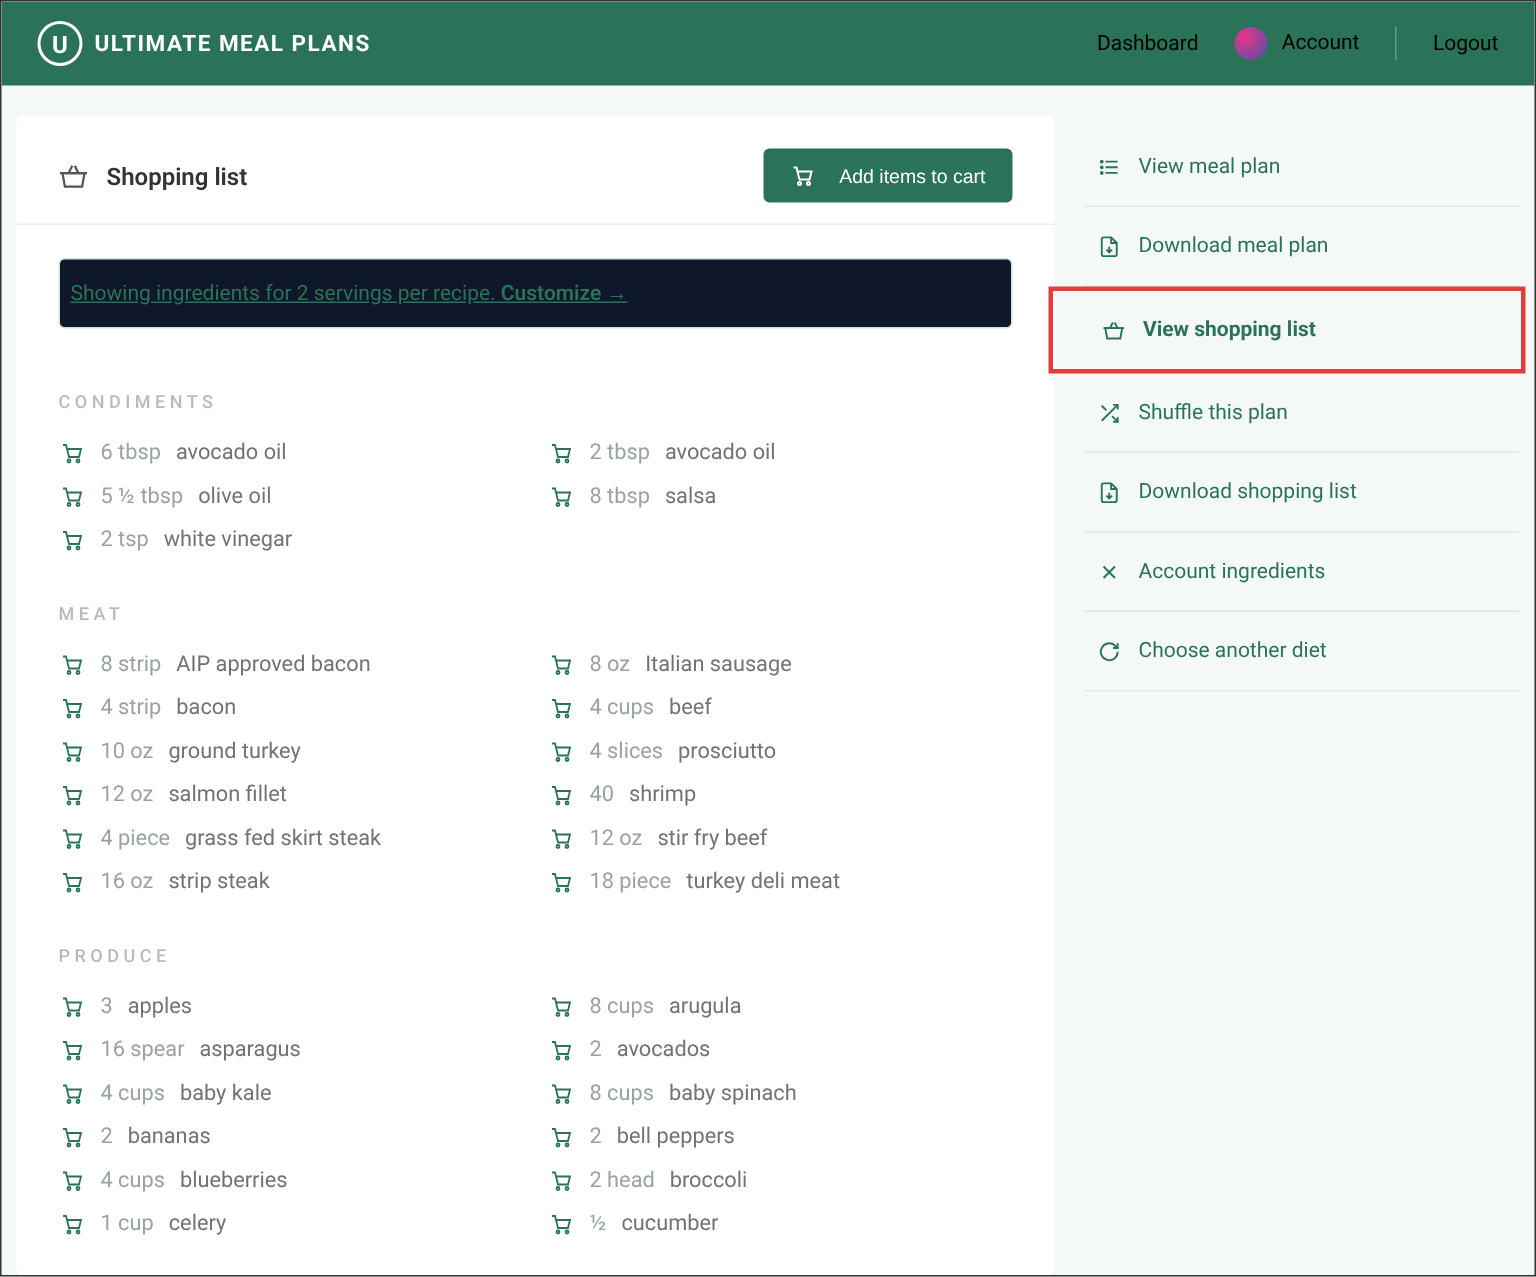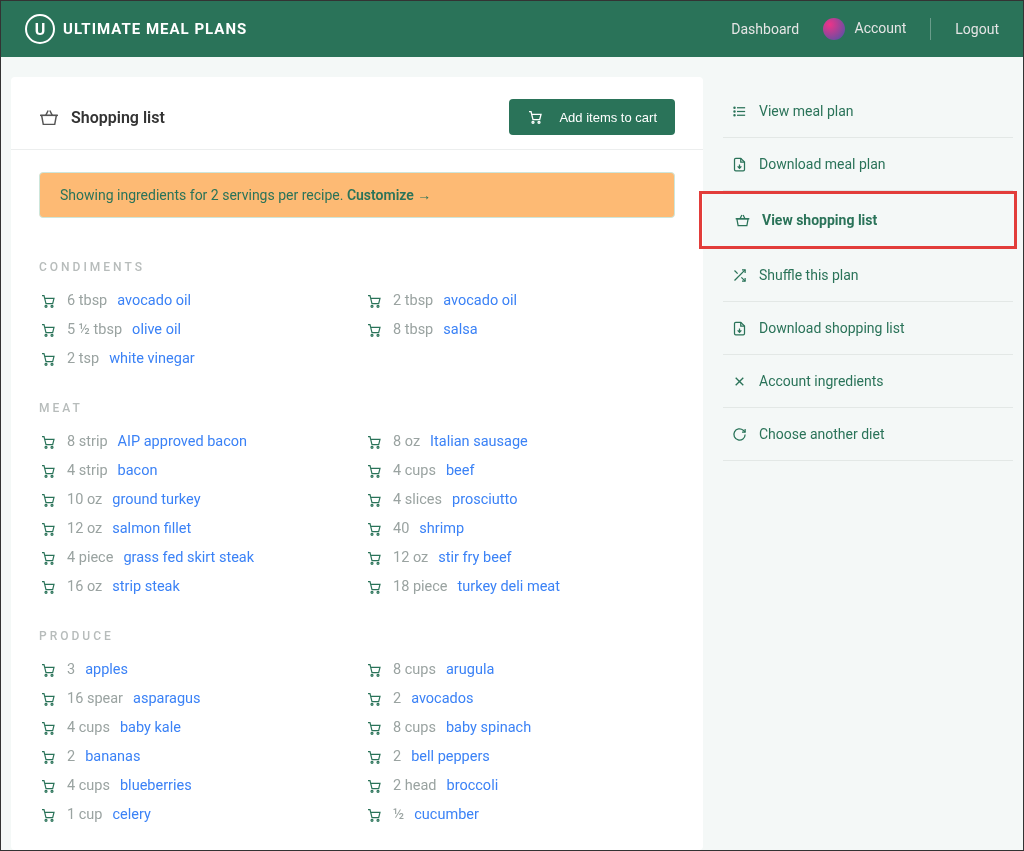--- a/index.html
+++ b/index.html
@@ -38,21 +38,21 @@
     letter-spacing: 1px;
     font-size: 15px;
   }
   .header-spacer { flex: 1; }
   .header-nav {
     display: flex;
     align-items: center;
     gap: 24px;
     font-size: 14px;
   }
-  .header-nav a { color:#e5e5e5; text-decoration:none; cursor:pointer; }
+  .header-nav a { color:#000000; text-decoration:none; cursor:pointer; }
   .avatar {
     width:22px;height:22px;border-radius:50%;
     background: radial-gradient(circle at 30% 30%, #e38, #45a);
     display:inline-block;vertical-align:middle;margin-right:6px;
   }
   .header-divider {
     width:1px;height:22px;background:rgba(255,255,255,0.3);
   }
 
   
@@ -82,25 +82,25 @@
   .btn-primary {
     background:#2a7359;color:#fff;border:none;
     padding:10px 18px;border-radius:4px;
     font-size:13px;display:flex;align-items:center;gap:16px;
     cursor:pointer;
   }
   .divider { height:1px;background:#eceeee;margin:0; }
 
   .banner {
     margin: 22px 28px 6px 28px;
-    background:#fdba74;
+    background:#0f172a;
     border:1px solid #cde6db;
     border-radius:4px;
-    padding: 14px 20px;
-    color:#2a7359;font-size:14px;
+    padding: 14px 7px;
+    color:#2a7359;font-size:14px;text-decoration:underline;
   }
   .banner .link { font-weight:600;cursor:pointer; }
 
   .list-body {
     padding: 8px 28px 10px 28px;
     overflow:hidden;
   }
   .section-title {
     text-transform:uppercase;
     letter-spacing:3px;
@@ -111,21 +111,21 @@
     display:grid;
     grid-template-columns: 1fr 1fr;
     column-gap: 16px;
   }
   .item {
     display:flex;align-items:center;gap:10px;
     padding:6px 0;font-size:14.5px;
     cursor:pointer;
   }
   .item .qty { color:#9aa3a1; }
-  .item .name { color:#3b82f6; }
+  .item .name { color:#737373; }
   .cart-icon { color:#2a7359; flex-shrink:0; width:18px; }
 
   
   .side {
     width: 290px;
     padding-top: 8px;
   }
   .side-item {
     display:flex;align-items:center;gap:12px;
     padding: 18px 8px;

